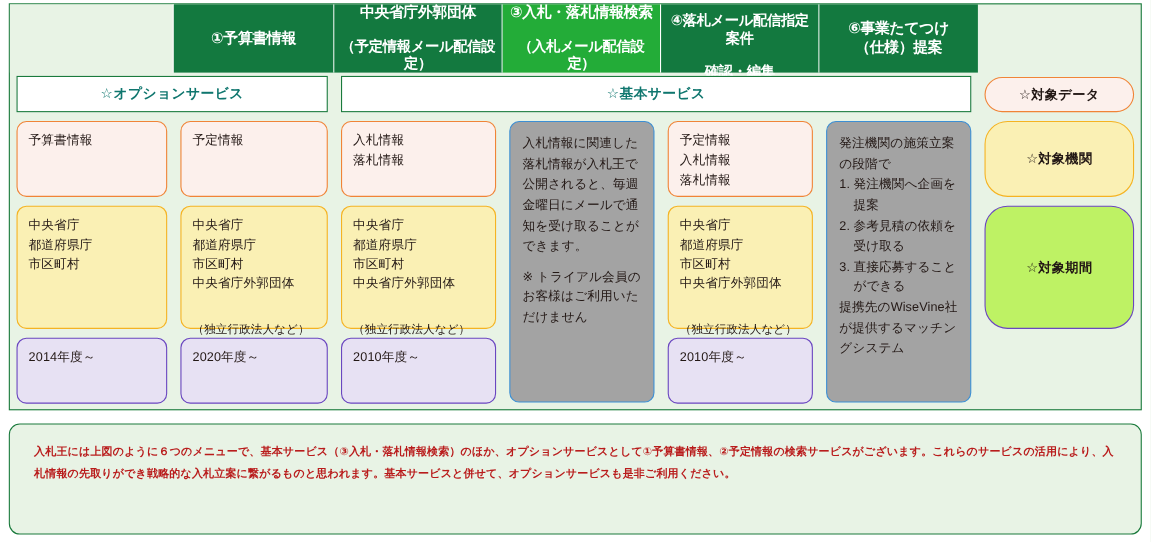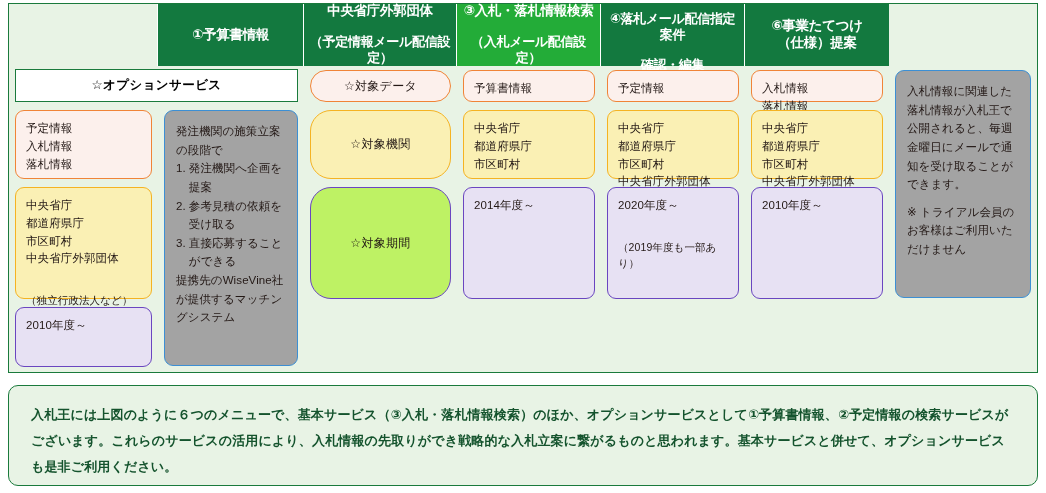--- a/index.html
+++ b/index.html
@@ -36,29 +36,29 @@
   .hcell.bright{background:#23AC38;}
   .hcell .t1{font-size:13.5px;font-weight:bold;line-height:1.25;letter-spacing:-.3px;}
   .hcell .t2{font-size:13px;font-weight:bold;line-height:1.25;margin-top:14px;letter-spacing:-.3px;}
   .corner{background:#e8f3e5;}
 
   
   .bandcell{display:flex;align-items:stretch;box-sizing:border-box;padding:3px 6px 4px 6px;}
   .band{
     flex:1;display:flex;align-items:center;justify-content:center;
     background:#ffffff;border:1.3px solid #1a7a3c;
-    font-size:12.5px;font-weight:bold;color:#000000;letter-spacing:.4px;
+    font-size:12.5px;font-weight:bold;color:#0f766e;letter-spacing:.4px;
   }
   .bandspan2{grid-column:span 2;}
   .bandspan4{grid-column:span 4;}
 
   
   .rowlabel{
     display:flex;align-items:center;justify-content:center;
-    font-size:12px;font-weight:normal;letter-spacing:.3px;
+    font-size:12px;font-weight:bold;letter-spacing:.3px;
     border-radius:21px;height:100%;box-sizing:border-box;
   }
   .lab-pink{background:#FCF0EC;border:1.6px solid #F08437;}
   .lab-yellow{background:#FAF0B4;border:1.6px solid #F5B322;}
   .lab-purple{background:#bef264;border:1.6px solid #6A46C0;}
 
   
   .box{
     height:100%;box-sizing:border-box;border-radius:9px;
     padding:9px 10px;font-size:11.5px;line-height:1.55;letter-spacing:.1px;
@@ -76,21 +76,21 @@
   .numlist li{display:flex;gap:3px;}
   .numlist li .n{flex:0 0 auto;}
   .numlist li .x{flex:1 1 auto;}
 
   
   .note{
     position:absolute;left:8px;top:385px;width:1030px;height:101px;
     box-sizing:border-box;background:#E8F3E5;
     border:1.4px solid #1a7a3c;border-radius:10px;
     padding:16px 22px;
-    font-size:13px;line-height:2.0;letter-spacing:.15px;font-weight:bold;color:#14532d;
+    font-size:10px;line-height:2.0;letter-spacing:.15px;font-weight:bold;color:#b91c1c;
   }
 </style>
 </head>
 <body>
 
 <div class="page">
 
   <div class="matrix">
 
     <div class="hcell corner"></div>
@@ -116,20 +116,23 @@
 
 
     <div class="hcell last">
       <span class="t1">⑥事業たてつけ</span>
       <span class="t1">（仕様）提案</span>
     </div>
 
     <div class="cellwrap"></div>
     <div class="bandcell bandspan2">
       <div class="band">☆オプションサービス</div>
+    </div>
+    <div class="bandcell bandspan4">
+      <div class="band">☆基本サービス</div>
     </div>
 
     <div class="cellwrap">
       <div class="rowlabel lab-pink">☆対象データ</div>
     </div>
     <div class="cellwrap">
       <div class="box box-pink">
         <span class="ln">予算書情報</span>
       </div>
     </div>
@@ -224,21 +227,20 @@
       <div class="rowlabel lab-purple">☆対象期間</div>
     </div>
     <div class="cellwrap">
       <div class="box box-purple">
         <span class="ln">2014年度～</span>
       </div>
     </div>
     <div class="cellwrap">
       <div class="box box-purple">
         <span class="ln">2020年度～</span>
-        <span class="ln sm">（2019年度も一部あり）</span>
       </div>
     </div>
     <div class="cellwrap">
       <div class="box box-purple">
         <span class="ln">2010年度～</span>
       </div>
     </div>
     <div class="cellwrap">
       <div class="box box-purple">
         <span class="ln">2010年度～</span>

